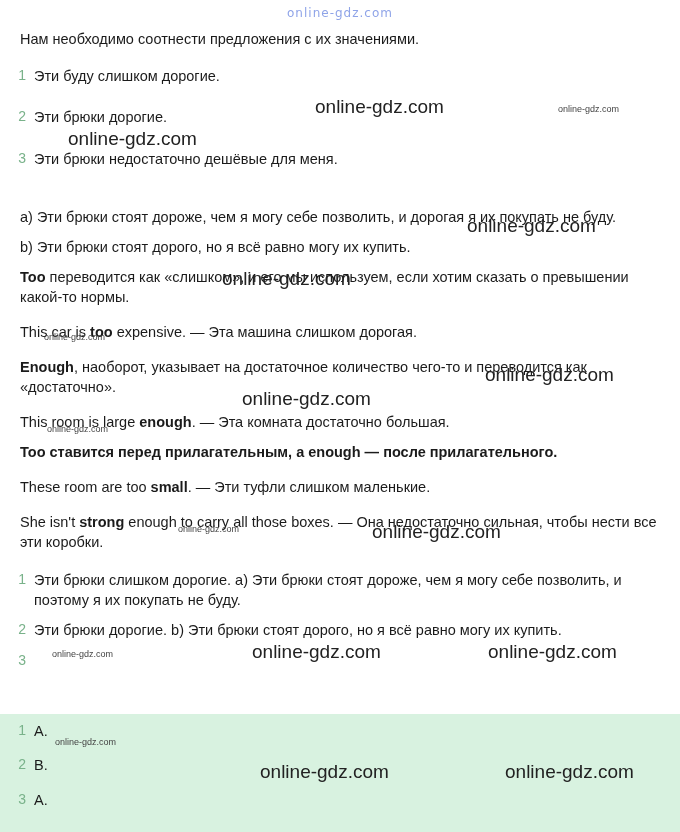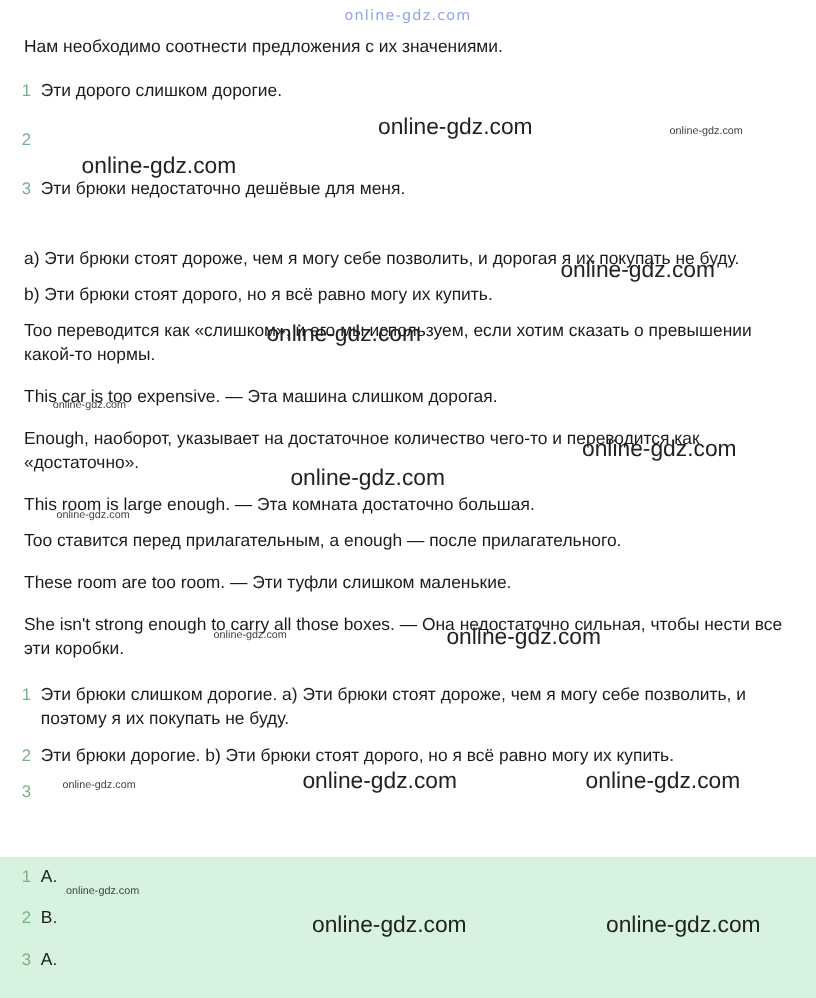--- a/index.html
+++ b/index.html
@@ -65,21 +65,21 @@
     text-align: right;
     padding-right: 8px;
     font-size: 14px;
   }
   .numbered .txt {
     flex: 1 1 auto;
   }
   .gap-lg { height: 20px; }
   .gap-md { height: 11px; }
   .gap-sm { height: 6px; }
-  b, .b { font-weight: normal; }
+  b, .b { font-weight: bold; }
 
   
   .answers {
     position: absolute;
     left: 0;
     top: 714px;
     width: 680px;
     height: 118px;
     background: #d8f2e0;
   }
@@ -105,27 +105,28 @@
   <div class="top-brand">online-gdz.com</div>
 
   <div class="content">
 
     <p class="para intro">Нам необходимо соотнести предложения с их значениями.</p>
 
     <div class="gap-sm"></div>
 
     <div class="numbered">
       <span class="num">1</span>
-      <span class="txt">Эти дорого слишком дорогие.</span>
+      <span class="txt">Эти буду слишком дорогие.</span>
     </div>
 
     <div class="gap-md"></div>
 
     <div class="numbered">
       <span class="num">2</span>
+      <span class="txt">Эти брюки дорогие.</span>
     </div>
 
     <div class="gap-md"></div>
 
     <div class="numbered">
       <span class="num">3</span>
       <span class="txt">Эти брюки недостаточно дешёвые для меня.</span>
     </div>
 
     <div class="gap-lg"></div>
@@ -152,21 +153,21 @@
     <div class="gap-md"></div>
 
     <p class="para"><span>This room is large </span><b>enough</b><span>. — Эта комната достаточно большая.</span></p>
 
     <div class="gap-sm"></div>
 
     <p class="para b">Too ставится перед прилагательным, а enough — после прилагательного.</p>
 
     <div class="gap-md"></div>
 
-    <p class="para"><span>These room are too </span><b>room</b><span>. — Эти туфли слишком маленькие.</span></p>
+    <p class="para"><span>These room are too </span><b>small</b><span>. — Эти туфли слишком маленькие.</span></p>
 
     <div class="gap-md"></div>
 
     <p class="para"><span>She isn't </span><b>strong</b><span> enough to carry all those boxes. — Она недостаточно сильная, чтобы нести все эти коробки.</span></p>
 
     <div class="gap-md"></div>
 
     <div class="numbered">
       <span class="num">1</span>
       <span class="txt">Эти брюки слишком дорогие. a) Эти брюки стоят дороже, чем я могу себе позволить, и поэтому я их покупать не буду.</span>

